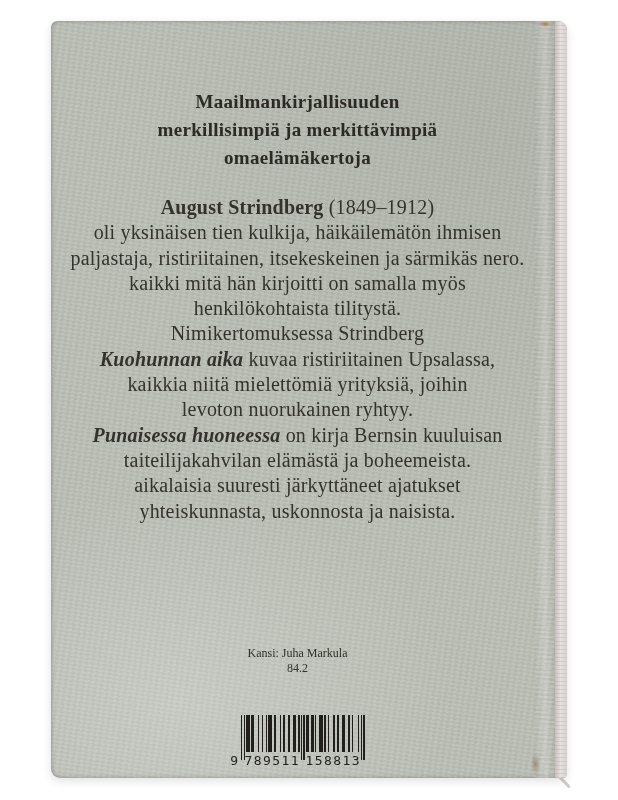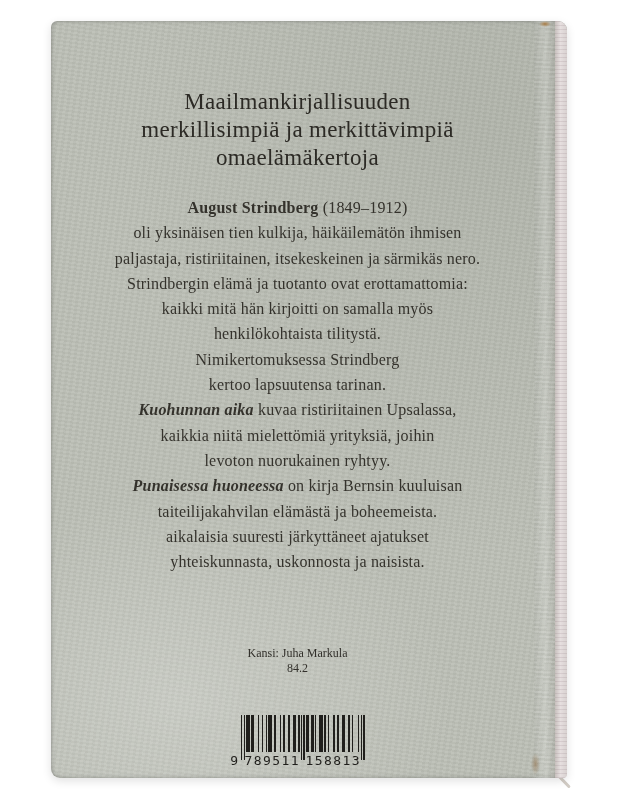--- a/index.html
+++ b/index.html
@@ -49,25 +49,25 @@
     left:488px;top:0;width:12px;height:6px;
     background:radial-gradient(ellipse at center, rgba(165,108,40,.8), rgba(165,108,40,0) 70%);
   }
   .spot-br{
     left:480px;top:732px;width:9px;height:22px;
     background:radial-gradient(ellipse at center, rgba(130,88,42,.45), rgba(130,88,42,0) 70%);
   }
   .text-col{position:absolute;left:9px;top:0;width:475px;height:100%;text-align:center;color:#34322c;}
   #heading{
     position:absolute;top:67px;left:0;width:100%;
-    font-size:23px;line-height:28px;font-weight:normal;letter-spacing:.3px;color:#2c2a25;
+    font-size:19px;line-height:28px;font-weight:bold;letter-spacing:.3px;color:#2c2a25;
   }
   #body-text{
     position:absolute;top:174px;left:0;width:100%;
-    font-size:16px;line-height:25.3px;letter-spacing:.2px;text-align:center;
+    font-size:20px;line-height:25.3px;letter-spacing:.2px;text-align:center;
   }
   .seg-b{font-weight:bold;}
   .seg-bi{font-weight:bold;font-style:italic;}
   #footer{position:absolute;top:625px;left:0;width:100%;font-size:12px;line-height:14.6px;color:#32302b;}
   #barcode{position:absolute;top:694px;left:50%;transform:translateX(-50%);width:140px;height:52px;}
   #barcode svg{display:block;}
 </style>
 </head>
 <body>
 
@@ -81,25 +81,23 @@
     <div class="text-col">
       <div id="heading">
           <div>Maailmankirjallisuuden</div>
           <div>merkillisimpiä ja merkittävimpiä</div>
           <div>omaelämäkertoja</div>
         </div>
       <div id="body-text">
           <div><span class="seg-b">August Strindberg</span><span> (1849–1912)</span></div>
           <div><span>oli yksinäisen tien kulkija, häikäilemätön ihmisen</span></div>
           <div><span>paljastaja, ristiriitainen, itsekeskeinen ja särmikäs nero.</span></div>
-          <div><span>Strindbergin elämä ja tuotanto ovat erottamattomia:</span></div>
           <div><span>kaikki mitä hän kirjoitti on samalla myös</span></div>
           <div><span>henkilökohtaista tilitystä.</span></div>
           <div><span>Nimikertomuksessa Strindberg</span></div>
-          <div><span>kertoo lapsuutensa tarinan.</span></div>
           <div><span class="seg-bi">Kuohunnan aika</span><span> kuvaa ristiriitainen Upsalassa,</span></div>
           <div><span>kaikkia niitä mielettömiä yrityksiä, joihin</span></div>
           <div><span>levoton nuorukainen ryhtyy.</span></div>
           <div><span class="seg-bi">Punaisessa huoneessa</span><span> on kirja Bernsin kuuluisan</span></div>
           <div><span>taiteilijakahvilan elämästä ja boheemeista.</span></div>
           <div><span>aikalaisia suuresti järkyttäneet ajatukset</span></div>
           <div><span>yhteiskunnasta, uskonnosta ja naisista.</span></div>
         </div>
       <div id="footer">
         <div class="f-line">Kansi: Juha Markula</div>

